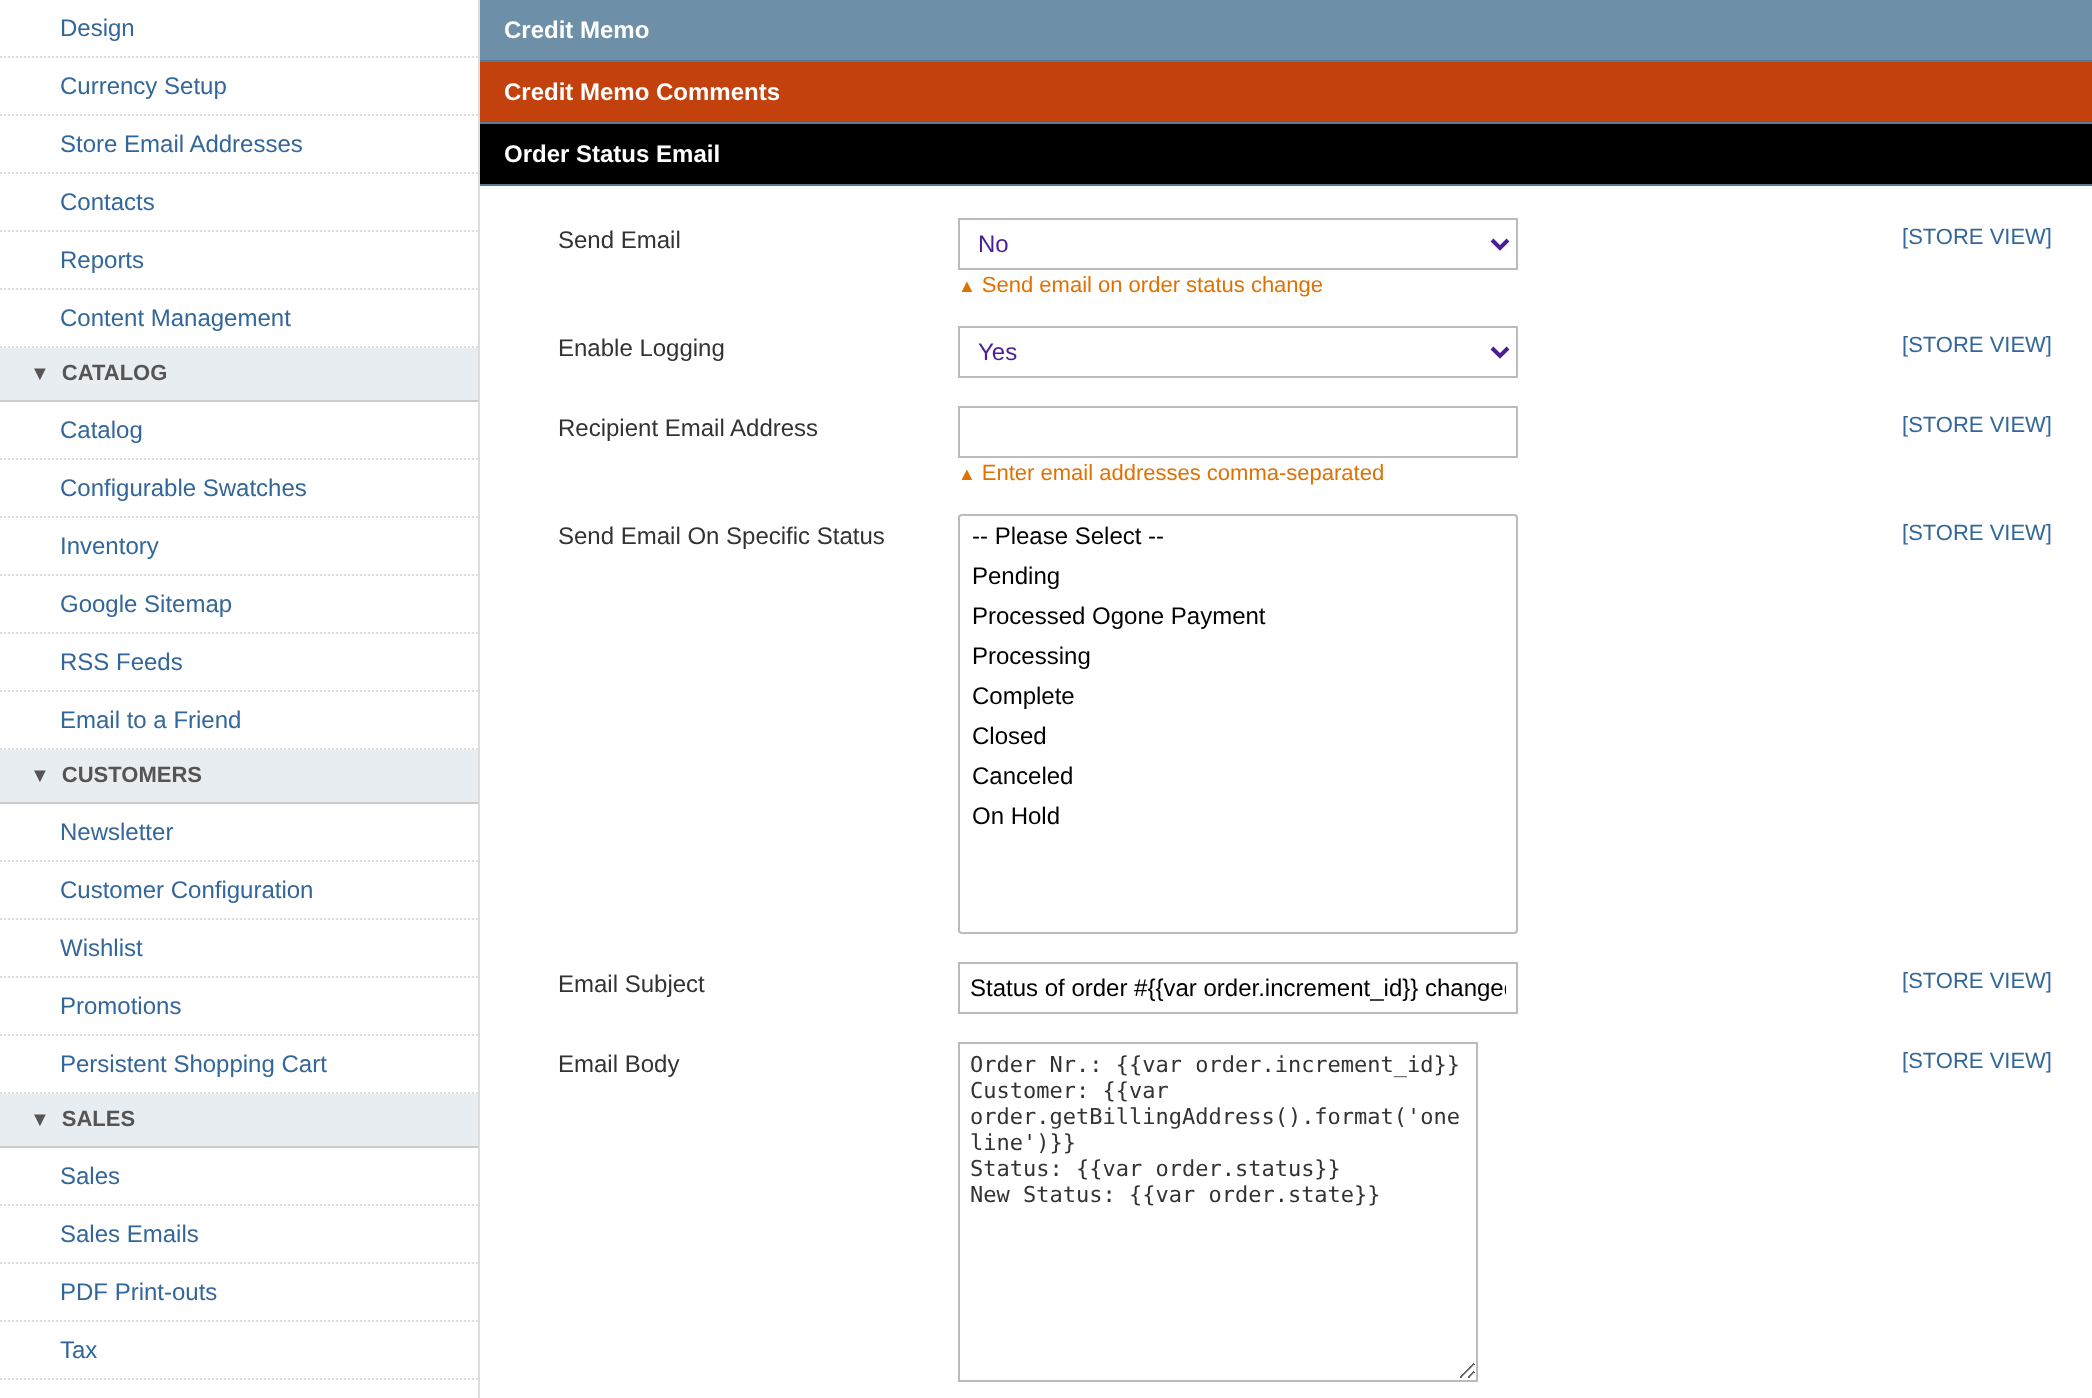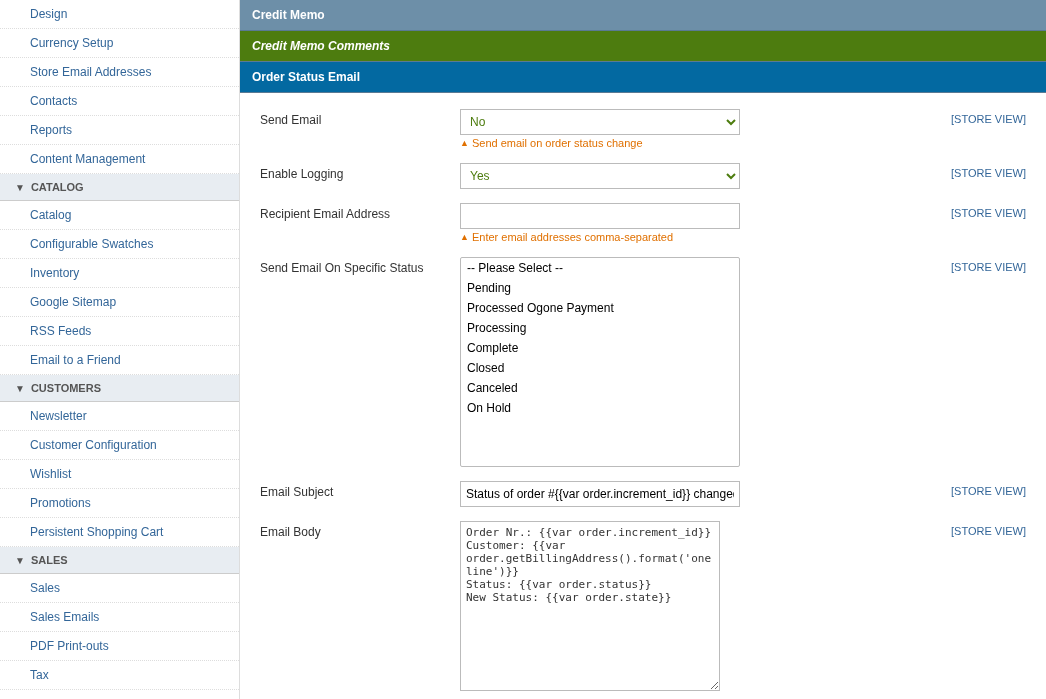--- a/index.html
+++ b/index.html
@@ -56,20 +56,21 @@
 
     .form-area {
       background: #fff;
       padding: 16px 20px;
     }
 
     .form-row {
       display: flex;
       align-items: flex-start;
       margin-bottom: 14px;
+      margin-left: 19px;
     }
 
     .form-label {
       width: 200px;
       min-width: 200px;
       padding-top: 4px;
       color: #333;
       font-size: 12px;
     }
 
@@ -100,21 +101,21 @@
       font-size: 9px;
       margin-right: 3px;
     }
 
     select.form-select {
       width: 280px;
       padding: 3px 5px;
       border: 1px solid #bbb;
       background: #fff;
       font-size: 12px;
-      color: #4d7c0f;
+      color: #4c1d95;
       height: 26px;
     }
 
     input.form-input {
       width: 280px;
       padding: 3px 5px;
       border: 1px solid #bbb;
       font-size: 12px;
       height: 26px;
     }
@@ -200,25 +201,25 @@
       <a class="sidebar-item">Checkout</a>
     </div>
 </nav>
 
 <div class="main-content">
 
   <div class="section-header">
     <span>Credit Memo</span>
   </div>
 
-  <div class="section-header" style="background:#4d7c0f;font-style:italic;">
+  <div class="section-header" style="background:#c2410c;">
     <span>Credit Memo Comments</span>
   </div>
 
-  <div class="section-header" style="background:#0369a1;">
+  <div class="section-header" style="background:#000000;">
     <span>Order Status Email</span>
   </div>
 
   <div class="form-area">
 
     <div class="form-row">
       <div class="form-label">Send Email</div>
       <div class="form-control-wrap">
         <select class="form-select" id="send-email-select"><option value="No">No</option><option value="Yes">Yes</option></select>
         <div class="form-hint">Send email on order status change</div>

